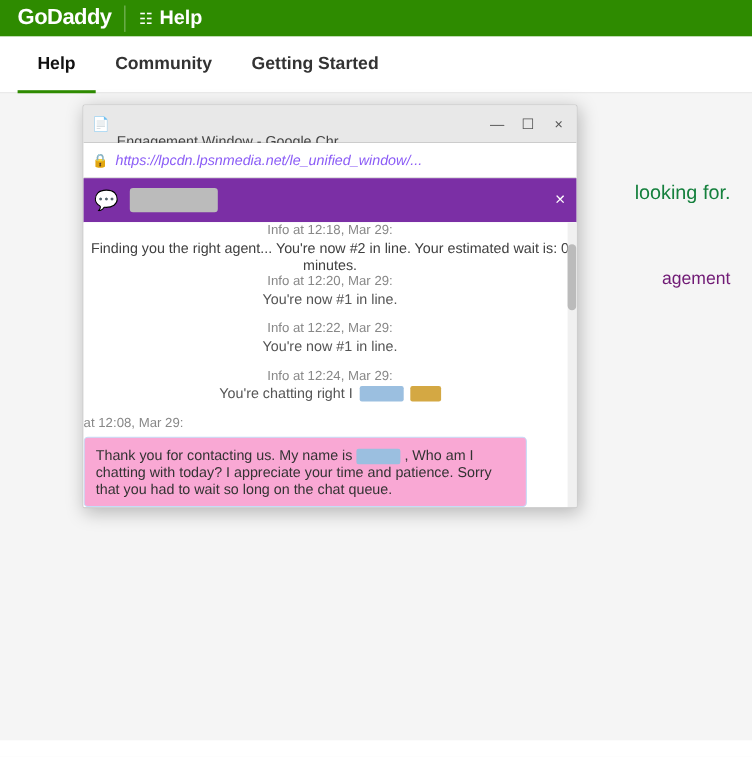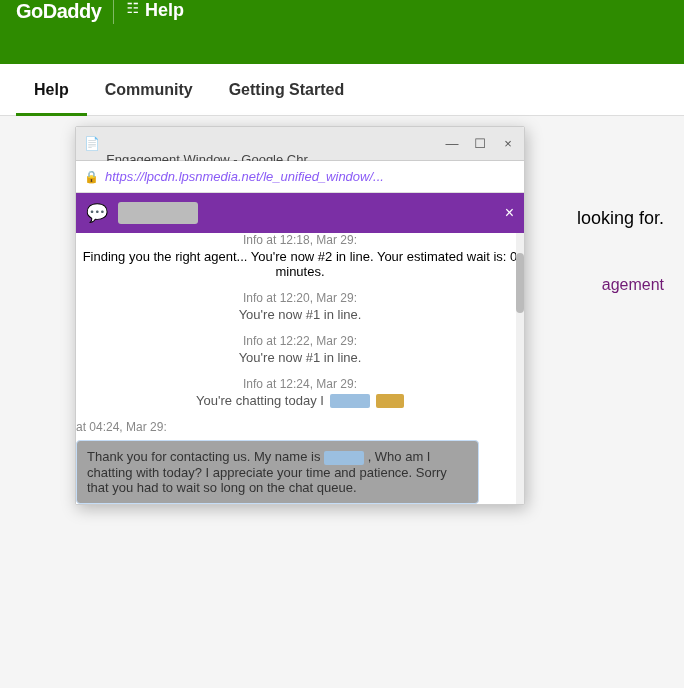--- a/index.html
+++ b/index.html
@@ -2,23 +2,23 @@
 <html><head>
   <meta charset="utf-8">
   <style>
     * { margin: 0; padding: 0; box-sizing: border-box; }
     body { font-family: Arial, sans-serif; background: #fff; width: 684px; height: 688px; overflow: hidden; }
 
     
     .header {
       background: #2e8b00;
       display: flex;
-      align-items: flex-start;
+      align-items: center;
       padding: 0 16px;
-      height: 64px;
+      height: 33px;
     }
     .header-logo {
       color: #fff;
       font-weight: 900;
       font-size: 20px;
       letter-spacing: -0.5px;
     }
     .header-divider {
       width: 1px;
       height: 24px;
@@ -81,25 +81,25 @@
     }
     .page-title {
       font-size: 42px;
       font-weight: bold;
       color: #222;
       margin-bottom: 20px;
     }
 
     
     .bg-text {
-      color: #000000;
+      color: #15803d;
       font-size: 18px;
       position: absolute;
       right: 20px;
-      top: 92px;
+      top: 80px;
     }
     .bg-text2 {
       color: #701a75;
       font-size: 16px;
       position: absolute;
       right: 20px;
       top: 160px;
     }
 
     
@@ -231,28 +231,27 @@
       color: #888;
       margin-bottom: 2px;
     }
     .chat-message {
       text-align: center;
       font-size: 13px;
       color: #555;
       margin-bottom: 12px;
     }
     .chat-message-blue {
-      color: #000000;
+      color: #404040;
       text-align: center;
       font-size: 13px;
-      margin-bottom: 12px;
     }
 
     .chat-agent-msg {
-      background: #a3a3a3;
+      background: #f9a8d4;
       border: 1px solid #c5ddf7;
       border-radius: 4px;
       padding: 8px 10px;
       font-size: 13px;
       color: #333;
       margin-top: 6px;
       max-width: 90%;
     }
     .chat-agent-time {
       font-size: 12px;
@@ -331,26 +330,26 @@
       <div class="chat-message-blue">Finding you the right agent... You're now #2 in line. Your estimated wait is: 0 minutes.</div>
 
       <div class="chat-info">Info at 12:20, Mar 29:</div>
       <div class="chat-message">You're now #1 in line.</div>
 
       <div class="chat-info">Info at 12:22, Mar 29:</div>
       <div class="chat-message">You're now #1 in line.</div>
 
       <div class="chat-info">Info at 12:24, Mar 29:</div>
       <div class="chat-message" style="display:flex;align-items:center;justify-content:center;gap:6px;">
-        <span>You're chatting today I</span>
+        <span>You're chatting right I</span>
         <span class="agent-name-blur"></span>
         <span class="agent-avatar-blur"></span>
       </div>
 
-      <div class="chat-agent-time">at 04:24, Mar 29:</div>
+      <div class="chat-agent-time">at 12:08, Mar 29:</div>
       <div class="chat-agent-msg">
         <span>Thank you for contacting us. My name is </span>
         <span class="agent-name-blur" style="display:inline-block;vertical-align:middle;"></span>
         <span> , Who am I chatting with today? I appreciate your time and patience. Sorry that you had to wait so long on the chat queue.</span>
       </div>
 
       <div class="chat-scrollbar">
         <div class="chat-scrollbar-thumb"></div>
       </div>
     </div>

